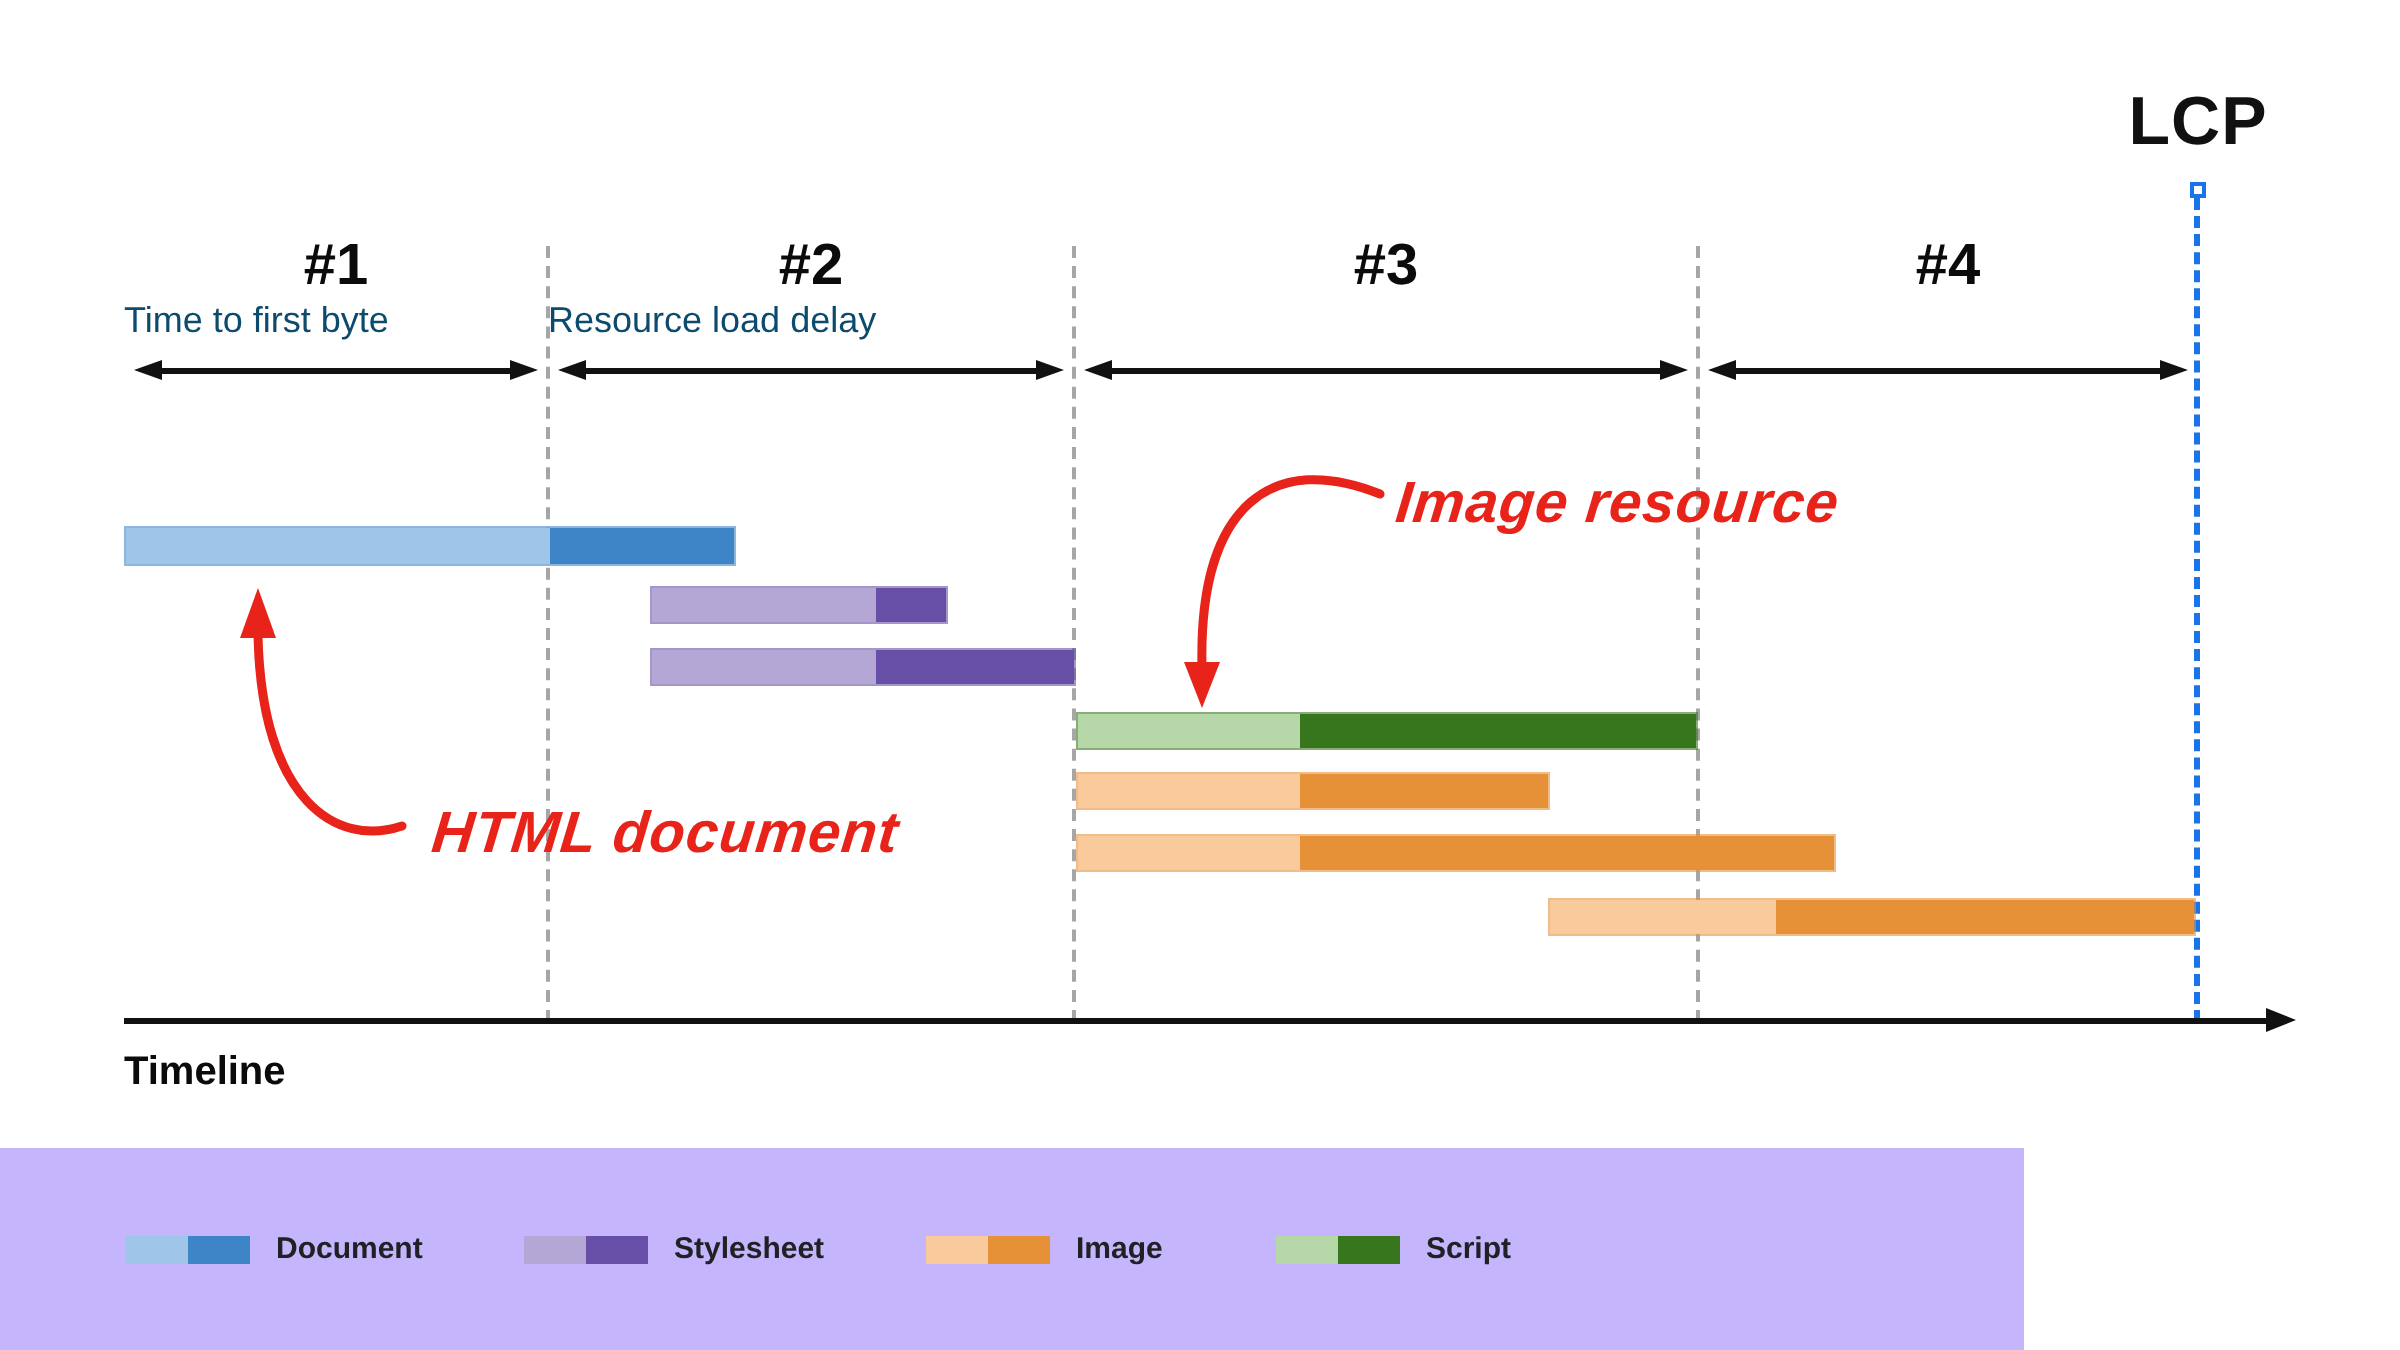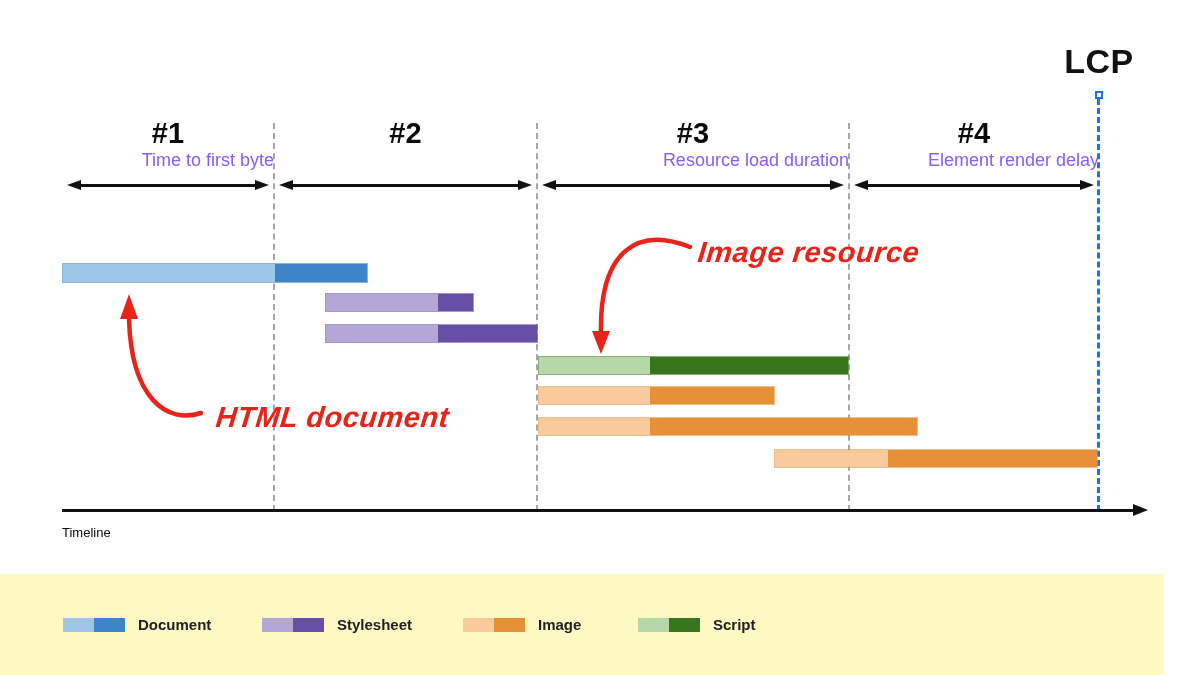--- a/index.html
+++ b/index.html
@@ -21,22 +21,22 @@
     position:absolute;left:1097px;top:99px;height:412px;width:0;
     border-left:3px dashed #1a73e8;
   }
   
   .phase{position:absolute;top:0;height:210px;}
   .phase-number{
     position:absolute;top:119px;left:0;right:0;text-align:center;
     font-size:29px;font-weight:700;color:#0b0b0b;line-height:1;
   }
   .phase-label{
-    position:absolute;top:151px;left:0;right:0;text-align:right;
-    font-size:18px;font-weight:500;color:#8b5cf6;line-height:1.1;
+    position:absolute;top:151px;left:0;right:0;text-align:left;
+    font-size:18px;font-weight:500;color:#0c4a6e;line-height:1.1;
   }
   .phase-arrow{
     position:absolute;top:184px;left:18px;right:18px;height:0;
     border-top:3px solid #111;
   }
   .phase-arrow::before,.phase-arrow::after{
     content:"";position:absolute;top:-7px;width:0;height:0;
     border-top:5.5px solid transparent;border-bottom:5.5px solid transparent;
   }
   .phase-arrow::before{left:-13px;border-right:14px solid #111;}
@@ -54,35 +54,35 @@
     position:absolute;left:62px;top:509px;width:1072px;height:0;
     border-top:3px solid #111;
   }
   .axis::after{
     content:"";position:absolute;right:-14px;top:-8px;width:0;height:0;
     border-top:6.5px solid transparent;border-bottom:6.5px solid transparent;
     border-left:15px solid #111;
   }
   .timeline-label{
     position:absolute;left:62px;top:525px;
-    font-size:13px;font-weight:400;color:#0b0b0b;
+    font-size:20px;font-weight:700;color:#0b0b0b;
   }
   
   .annotation{
     position:absolute;color:#e8231a;font-size:29px;font-weight:700;
     font-style:italic;letter-spacing:.5px;transform:skewX(-6deg);
     white-space:nowrap;
   }
   .annot-html{left:216px;top:401px;}
   .annot-image{left:698px;top:236px;}
   .arrow-overlay{position:absolute;left:0;top:0;pointer-events:none;}
   
   .footer{
-    position:absolute;left:0;top:574px;width:1164px;height:101px;
-    background:#fef9c3;
+    position:absolute;left:0;top:574px;width:1012px;height:101px;
+    background:#c4b5fd;
   }
   .legend-item{position:absolute;top:44px;height:14px;}
   .legend-swatch{position:absolute;left:0;top:0;display:flex;width:62px;height:14px;}
   .legend-swatch span{width:31px;height:14px;}
   .legend-label{
     position:absolute;left:75px;top:-2px;font-size:15px;font-weight:700;color:#202124;
     white-space:nowrap;
   }
 </style>
 </head>
@@ -97,30 +97,29 @@
     </div>
 
   <div id="phases">
       <div class="phase" style="left: 62px; width: 212px;">
         <div class="phase-number">#1</div>
         <div class="phase-label">Time to first byte</div>
         <div class="phase-arrow"></div>
       </div>
       <div class="phase" style="left: 274px; width: 263px;">
         <div class="phase-number">#2</div>
+        <div class="phase-label">Resource load delay</div>
         <div class="phase-arrow"></div>
       </div>
       <div class="phase" style="left: 537px; width: 312px;">
         <div class="phase-number">#3</div>
-        <div class="phase-label">Resource load duration</div>
         <div class="phase-arrow"></div>
       </div>
       <div class="phase" style="left: 849px; width: 250px;">
         <div class="phase-number">#4</div>
-        <div class="phase-label">Element render delay</div>
         <div class="phase-arrow"></div>
       </div>
     </div>
 
   <div class="lcp-label">LCP</div>
   <div class="lcp-square"></div>
   <div class="lcp-line"></div>
 
   <div id="bars">
       <div class="bar" style="left: 62px; top: 263px; width: 306px; height: 20px; border: 1px solid rgba(61, 133, 198, 0.6);">

